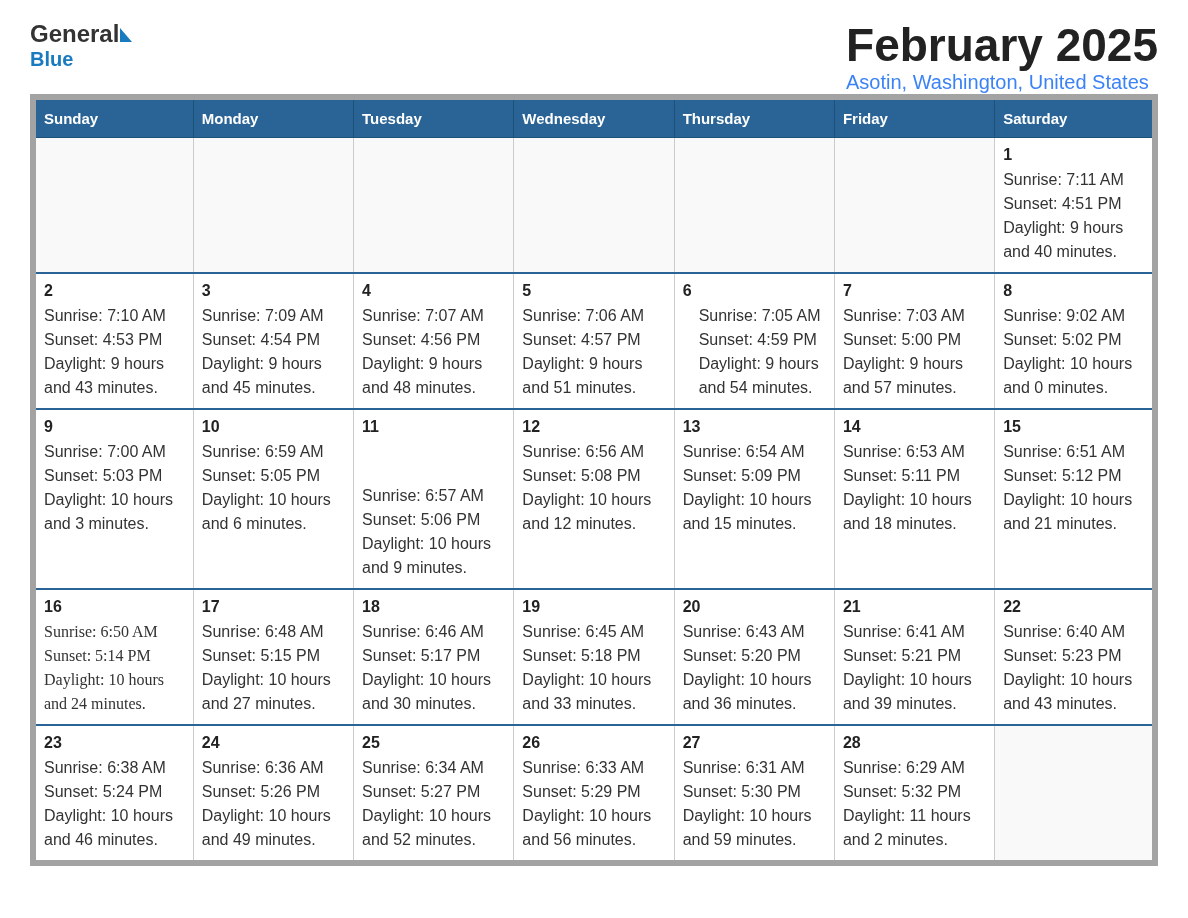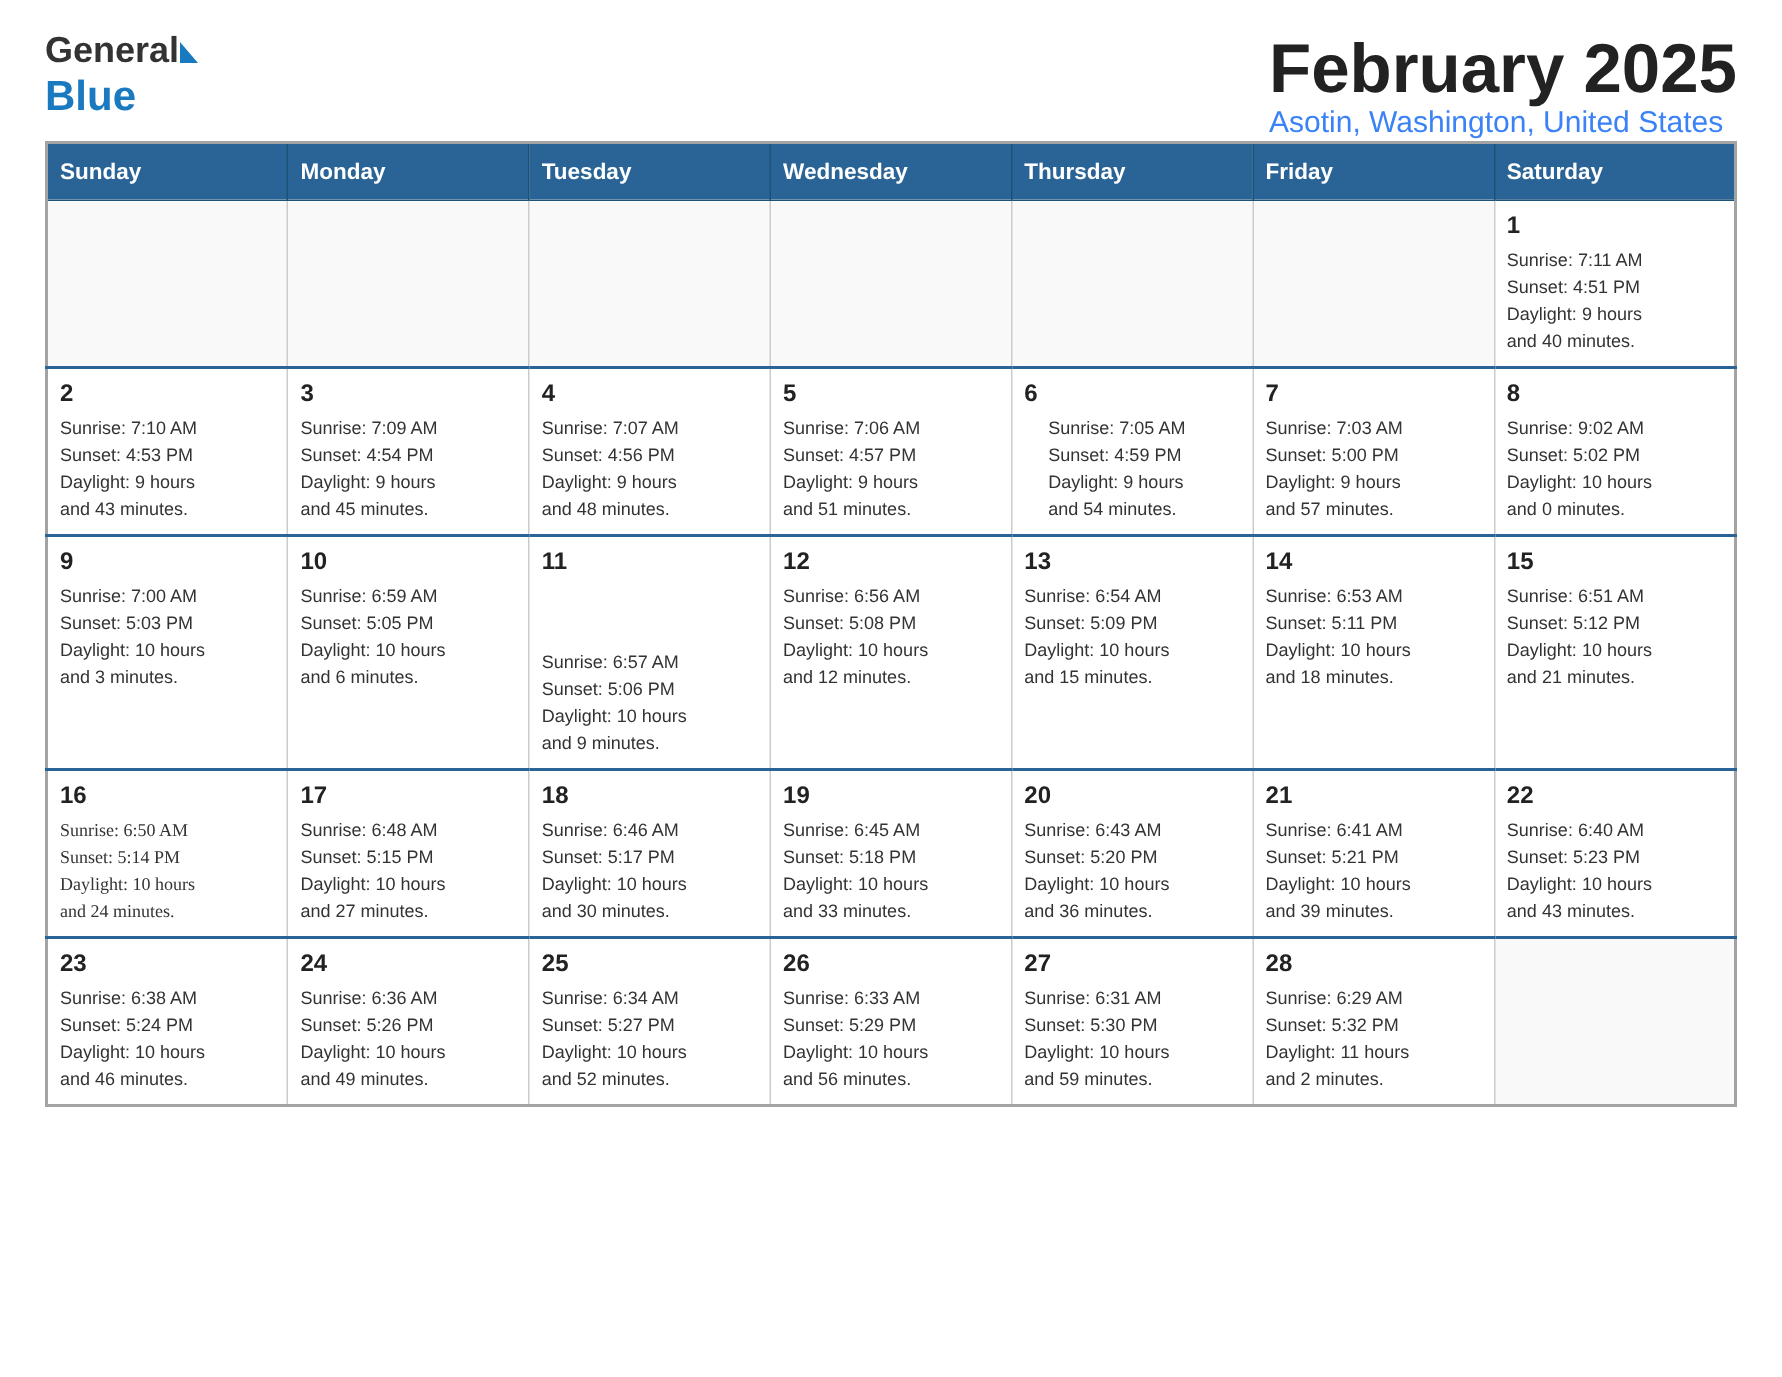--- a/index.html
+++ b/index.html
@@ -28,21 +28,21 @@
       line-height: 1.1;
     }
     .title-block h2 {
       font-size: 20px;
       font-weight: normal;
       color: #3b82f6;
     }
     .calendar {
       width: 100%;
       border-collapse: collapse;
-      border: 2px solid #a3a3a3;
+      border: 6px solid #a3a3a3;
     }
     .calendar thead tr th {
       background-color: #2a6496;
       color: #fff;
       font-size: 15px;
       font-weight: bold;
       padding: 10px 8px;
       text-align: left;
       border: 1px solid #1d5278;
     }
@@ -57,21 +57,21 @@
       height: 110px;
     }
     .day-number {
       font-size: 16px;
       font-weight: bold;
       color: #222;
       display: block;
       margin-bottom: 4px;
     }
     .day-info {
-      font-size: 12px;
+      font-size: 16px;
       color: #333;
       line-height: 1.5;
     }
     .calendar tbody tr:not(:last-child) td {
       border-bottom: 2px solid #2a6496;
     }
     .empty-cell {
       background: #f9f9f9;
     }
     .logo-row {
@@ -87,21 +87,21 @@
       display: inline-block;
       width: 0;
       height: 0;
       border-style: solid;
       border-width: 14px 0 0 12px;
       border-color: transparent transparent transparent #1a7abf;
       margin-left: 1px;
       margin-bottom: -2px;
     }
     .logo-text-blue {
-      font-size: 28px;
+      font-size: 20px;
       font-weight: bold;
       color: #1a7abf;
     }
   </style>
 </head>
 <body>
 
 <div class="header">
   <div class="logo">
     <div class="logo-row">

